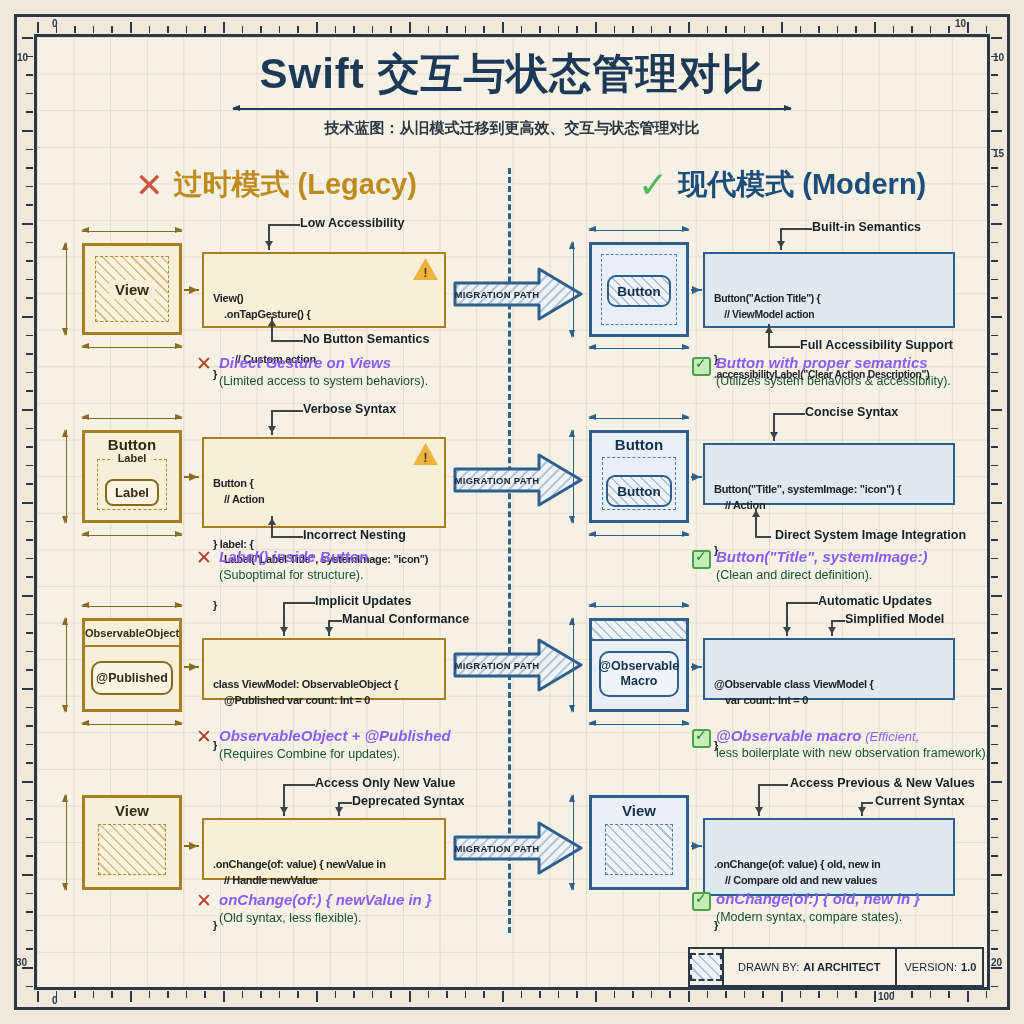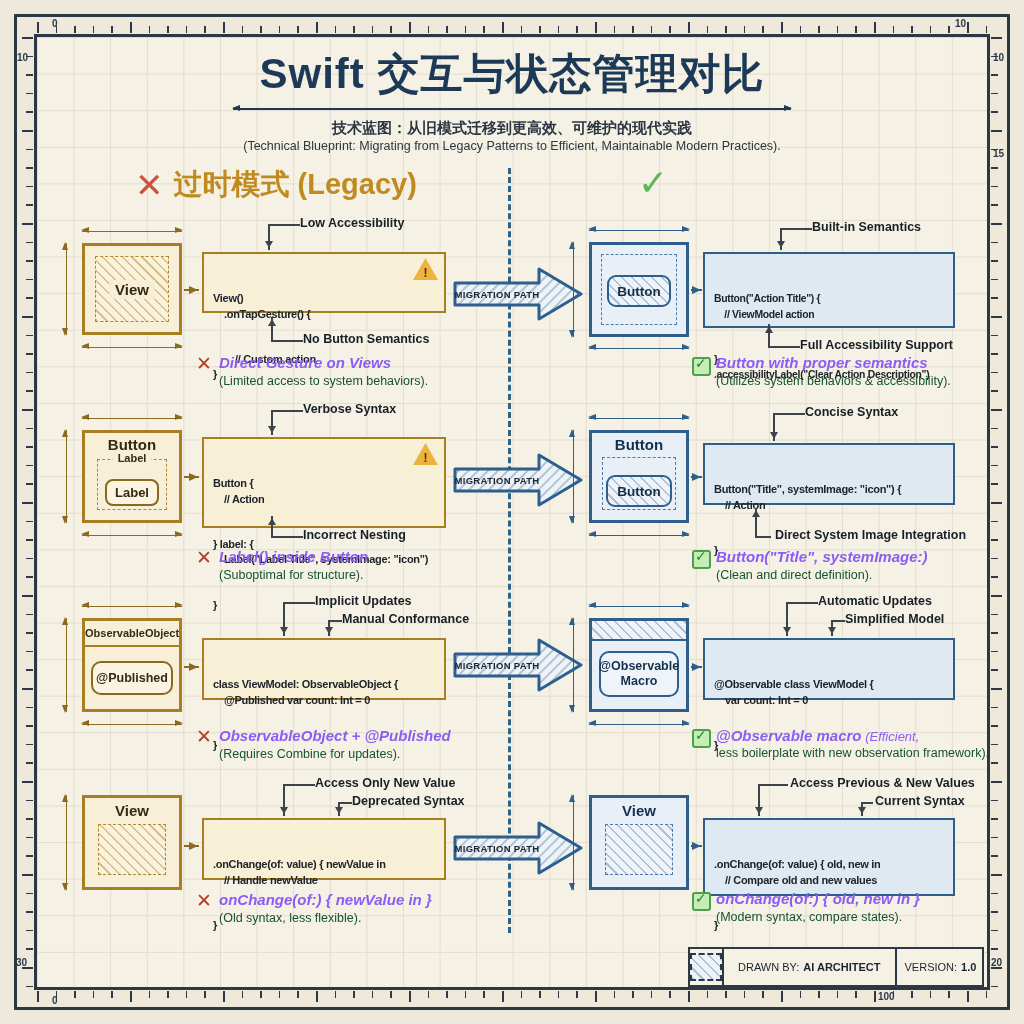--- a/index.html
+++ b/index.html
@@ -121,45 +121,45 @@
   <span class="rnum" style="left:17px;top:52px">10</span>
   <span class="rnum" style="left:16px;top:957px">30</span>
   <span class="rnum" style="left:993px;top:52px">10</span>
   <span class="rnum" style="left:993px;top:148px">15</span>
   <span class="rnum" style="left:991px;top:957px">20</span>
   <span class="rnum" style="left:52px;top:995px">0</span>
   <span class="rnum" style="left:878px;top:991px">100</span>
 
   <div class="abs" id="main-title">Swift 交互与状态管理对比</div>
   <div class="dh" style="left:233px;top:108px;width:558px;--c:#1c3a57;border-top-width:2px"></div>
-  <div class="abs" id="sub-zh">技术蓝图：从旧模式迁移到更高效、可维护的现代实践</div>
-  <div class="abs" id="sub-en">(Technical Blueprint: Migrating from Legacy Patterns to Efficient, Maintainable Modern Practices).</div>
+  <div class="abs" id="sub-zh">技术蓝图：从旧模式迁移到更高效、交互与状态管理对比</div>
 
   <div class="abs col-head" style="left:135px;top:165px">
     <span class="x-big">✕</span>
     <span class="ht" style="color:#c08a1e">过时模式 (Legacy)</span>
   </div>
   <div class="abs col-head" style="left:638px;top:165px">
     <span class="check-big">✓</span>
+    <span class="ht" style="color:#1d4d7a">现代模式 (Modern)</span>
   </div>
 
   <div id="divider"></div>
 
   <div>
     <div class="dh" style="left:82px;top:231px;width:100px"></div>
     <div class="dv" style="left:66px;top:243px;height:92px"></div>
     <div class="dh" style="left:82px;top:347px;width:100px"></div>
     <div class="shape-l" style="left:82px;top:243px;height:92px">
       <div class="inner-dash-l hatch-l" style="inset:10px"></div>
       <div style="position:absolute;inset:0;display:flex;align-items:center;justify-content:center">
         <span class="lab-l" style="font-weight:bold;font-size:15px;background:rgba(247,239,216,.92);padding:1px 6px">View</span>
       </div>
     </div>
     <div class="conn" style="left:184px;top:289px;width:15px"></div>
-    <div class="code l" style="left:202px;top:252px;height:61px">
+    <div class="code l" style="left:202px;top:252px;height:76px">
       <div>View()</div><div>    .onTapGesture() {</div>
       <div>        // Custom action</div><div>}</div>
     </div>
     <div class="warn" style="left:413px;top:258px">
         <span>!</span>
       </div>
     <span class="cl" style="left:300px;top:216px">Low Accessibility</span>
     <div class="eh" style="left:268px;top:224px;width:32px"></div>
     <div class="ev down" style="left:268px;top:224px;height:26px"></div>
     <span class="cl" style="left:303px;top:332px">No Button Semantics</span>

